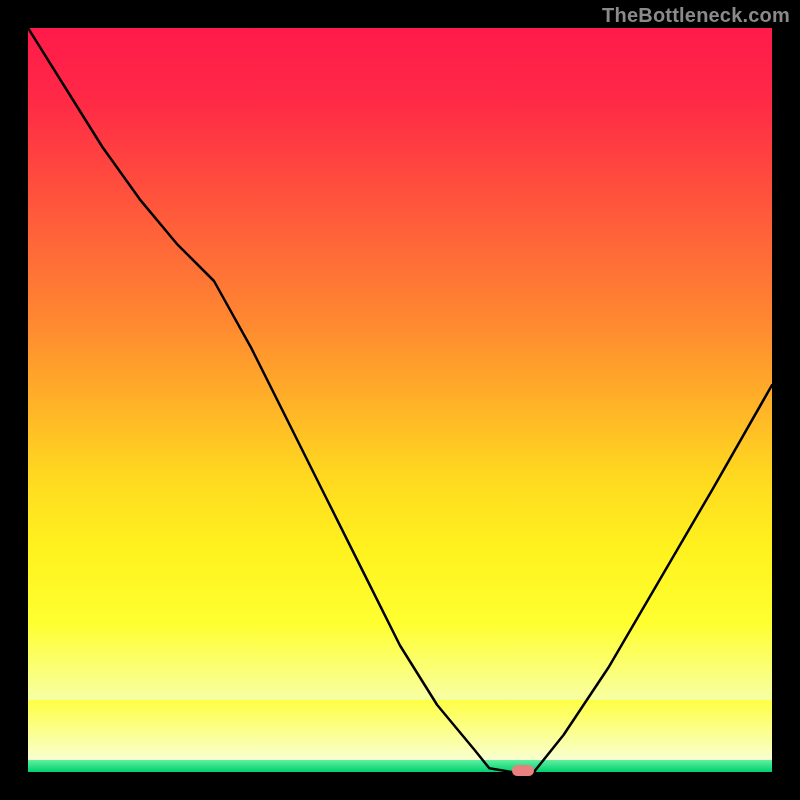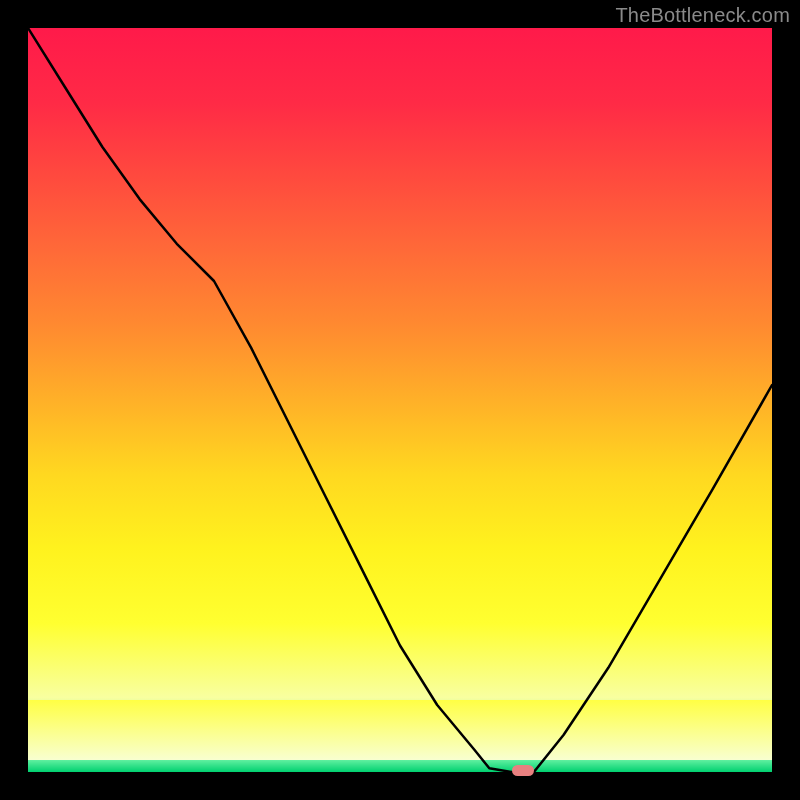--- a/index.html
+++ b/index.html
@@ -44,21 +44,21 @@
     top: 0;
     width: 744px;
     height: 744px;
   }
   .watermark {
     position: absolute;
     top: 4px;
     right: 10px;
     color: #8a8a8a;
     font-size: 20px;
-    font-weight: 400;
+    font-weight: 700;
     letter-spacing: 0.2px;
   }
   .marker {
     position: absolute;
     width: 22px;
     height: 11px;
     background: #e88080;
     border-radius: 6px;
   }
   

